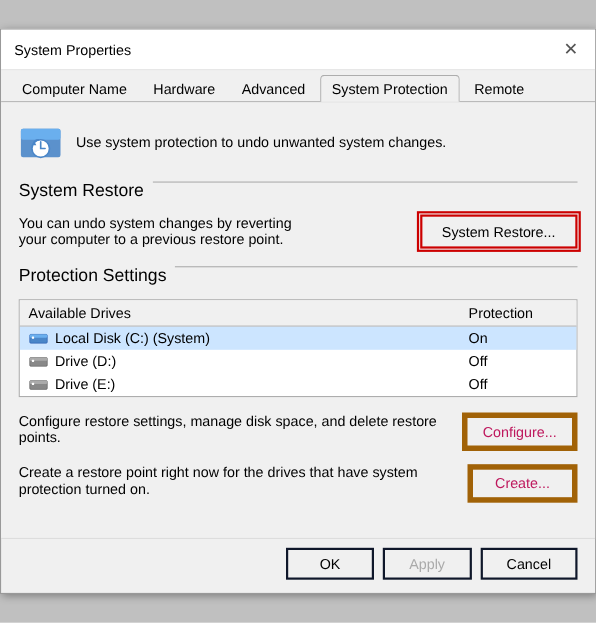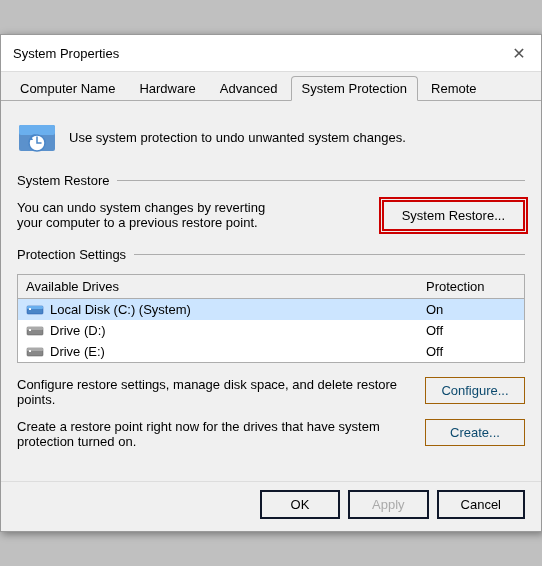--- a/index.html
+++ b/index.html
@@ -88,24 +88,23 @@
     .info-text {
       font-size: 13px;
       color: #000;
     }
 
     .section {
       margin-bottom: 16px;
     }
     .section-header {
       display: flex;
-      align-items: center;
       margin-bottom: 12px;
       color: #000;
-      font-size: 13px;
+      font-size: 16px;
     }
     .section-header::after {
       content: '';
       flex: 1;
       height: 1px;
       background: #adadad;
       margin-left: 8px;
     }
 
     .system-restore-row {
@@ -170,25 +169,25 @@
       margin-bottom: 12px;
       gap: 12px;
     }
     .action-desc {
       font-size: 13px;
       color: #000;
       flex: 1;
     }
     .btn-action {
       padding: 5px 14px;
-      border: 1px solid #a16207;
-      background: #f0f0f0;
-      cursor: pointer;
-      font-size: 13px;
-      color: #0c4a6e;
+      border: 5px solid #a16207;
+      background: #f0f0f0;
+      cursor: pointer;
+      font-size: 13px;
+      color: #be185d;
       min-width: 100px;
       flex-shrink: 0;
     }
 
     .footer {
       display: flex;
       justify-content: flex-end;
       gap: 8px;
       padding: 8px 16px 12px 16px;
       border-top: 1px solid #ddd;

